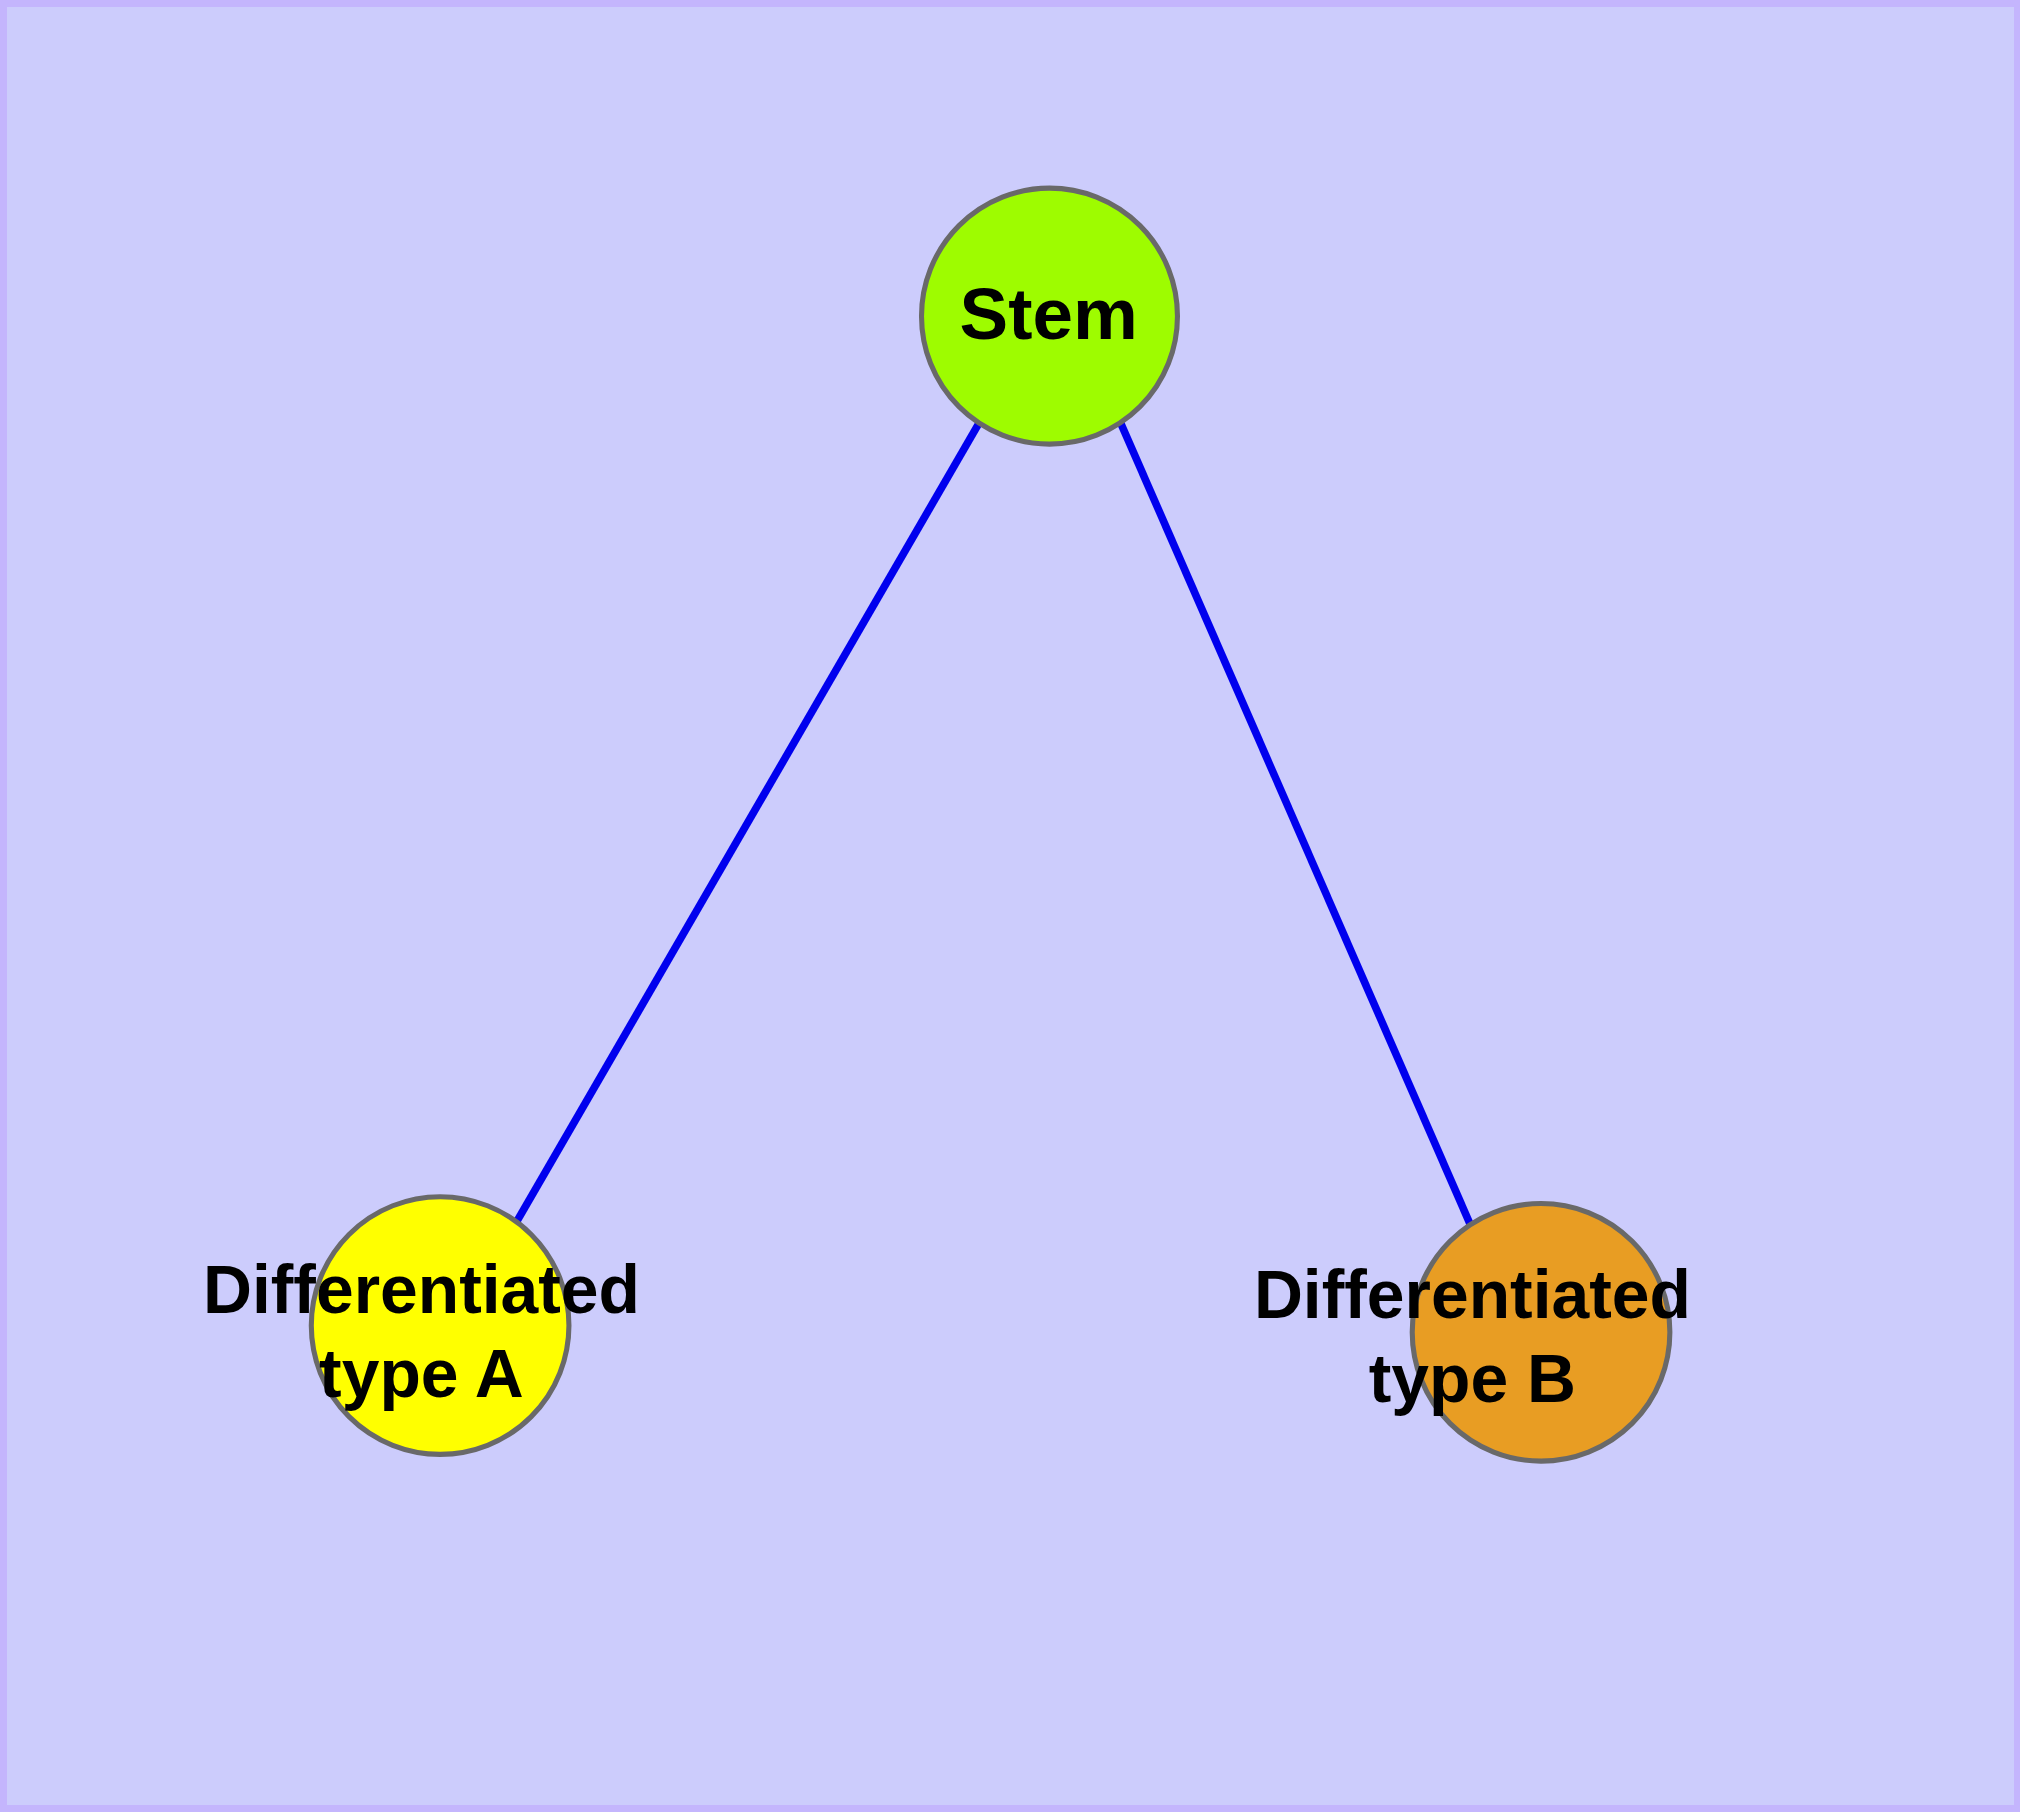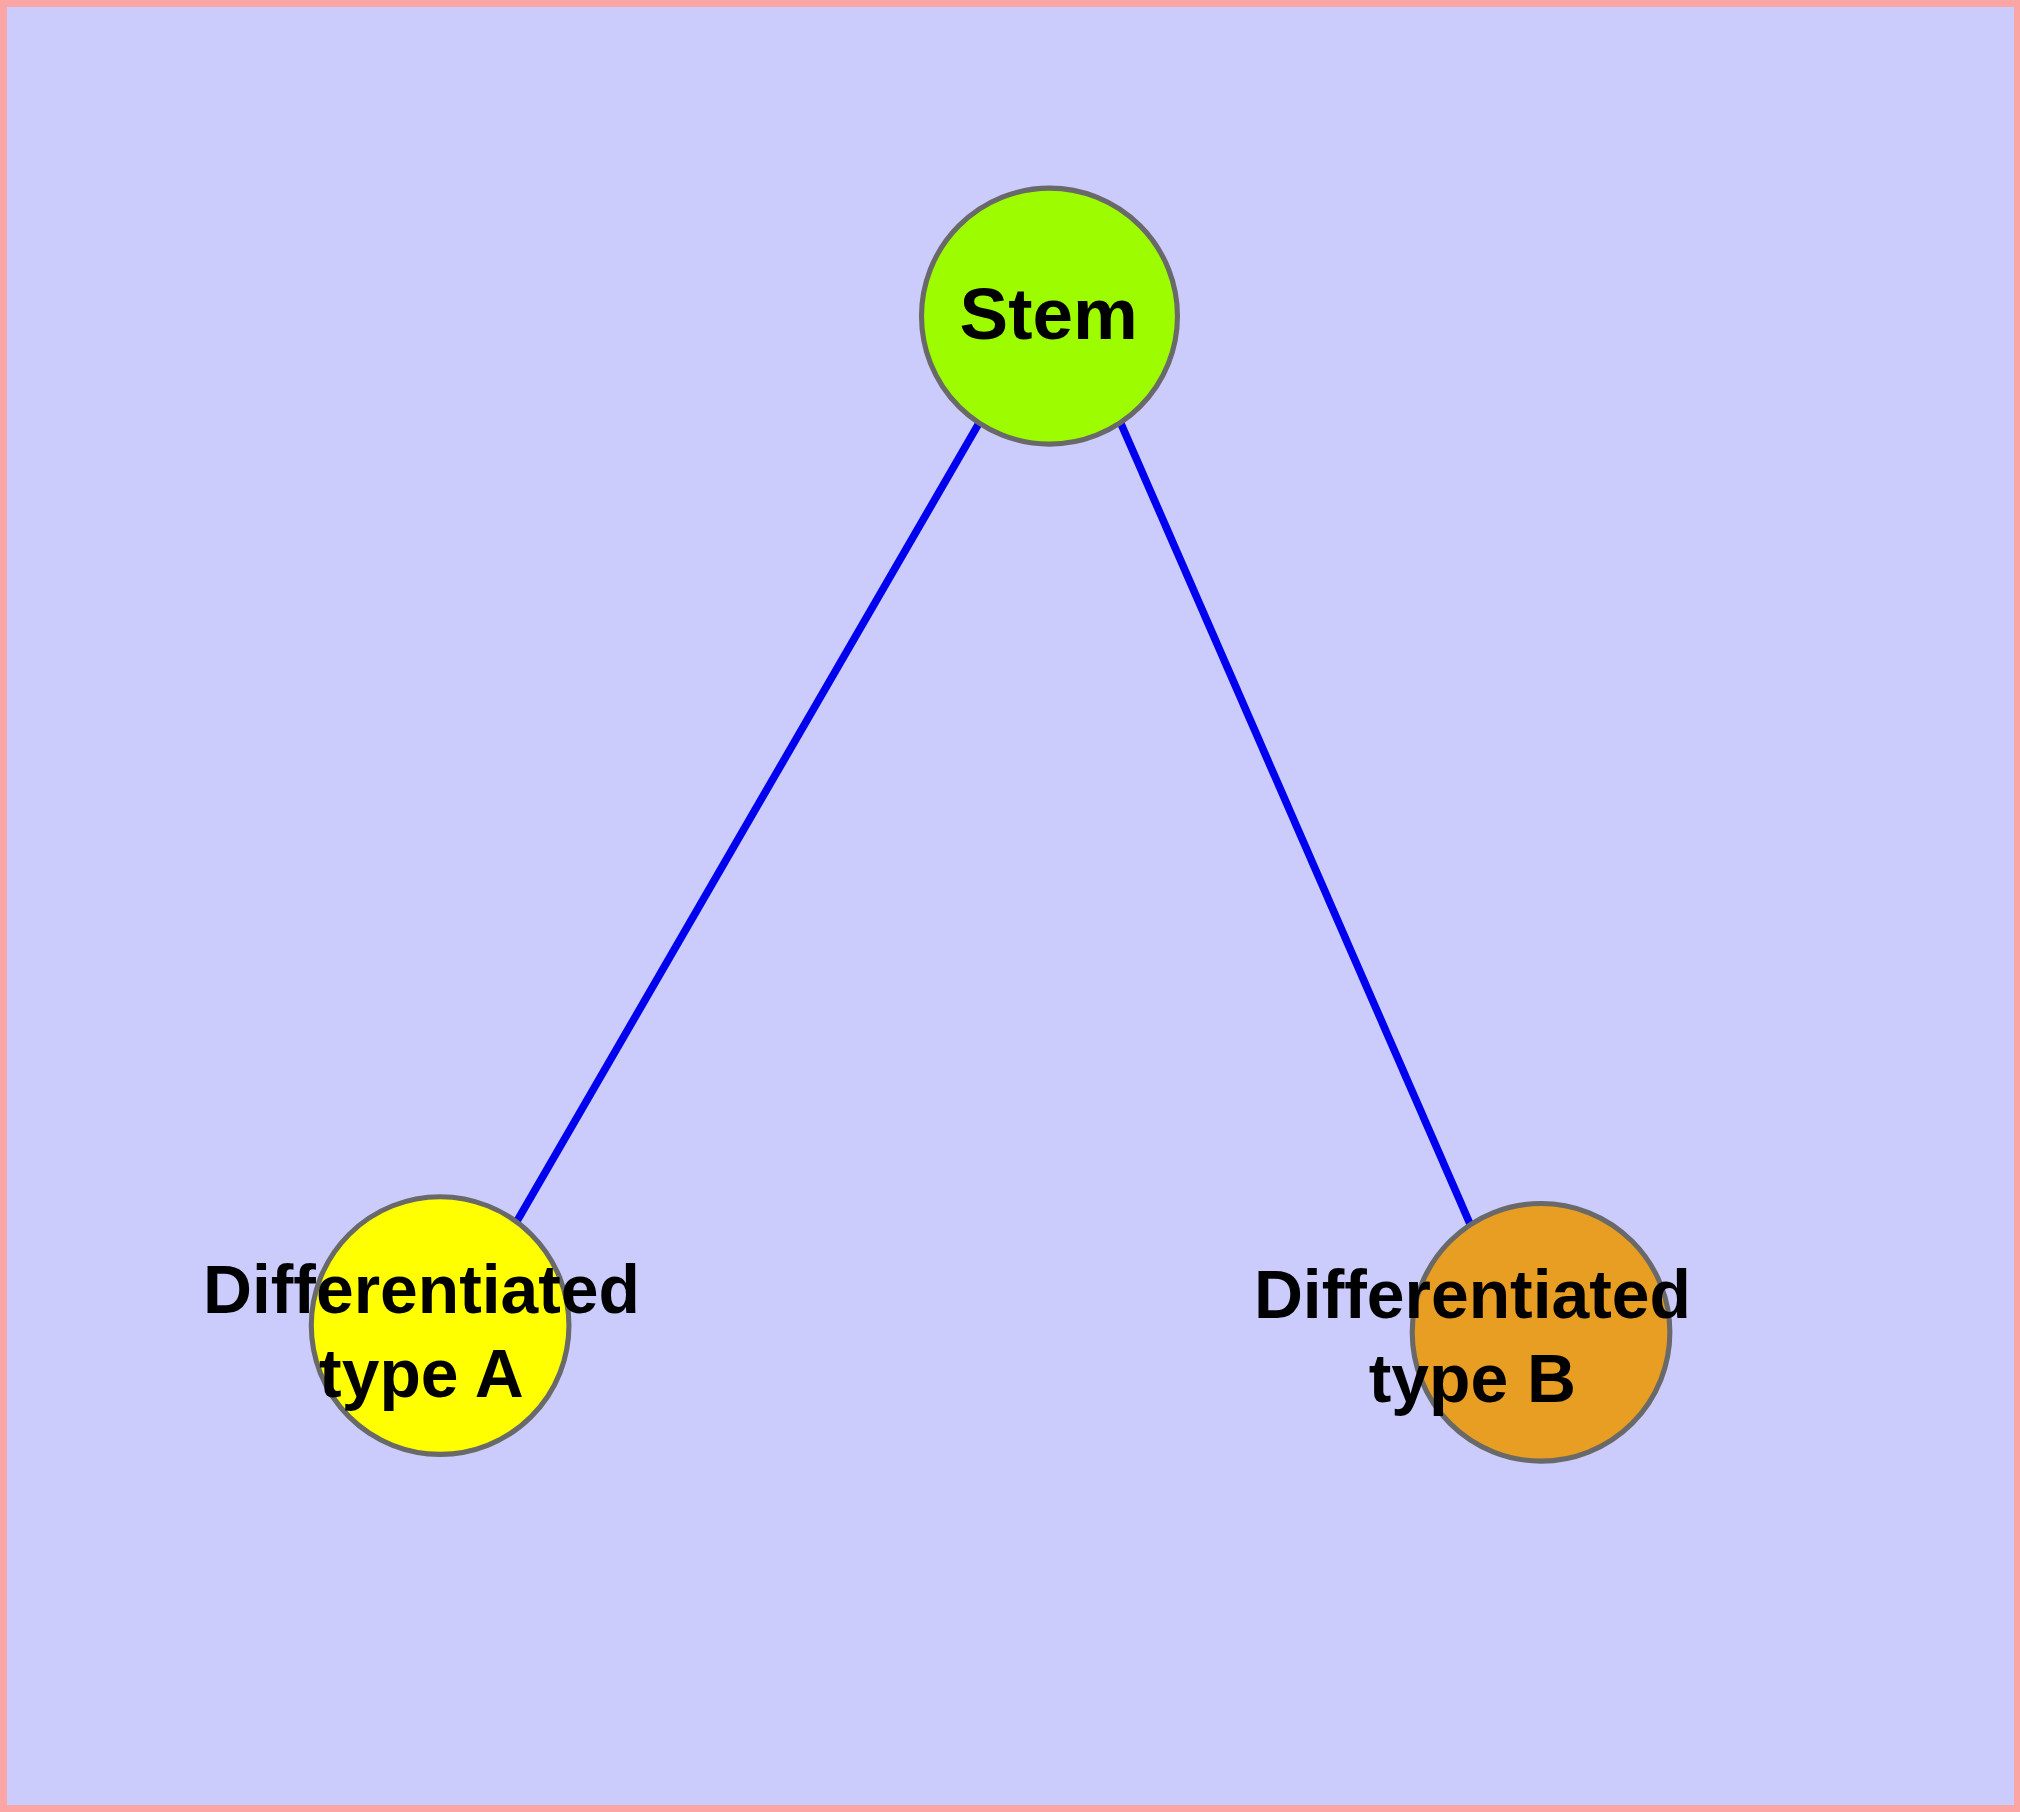--- a/index.html
+++ b/index.html
@@ -11,21 +11,21 @@
   body {
     width: 2021px;
     height: 1812px;
     overflow: hidden;
     font-family: "Liberation Sans", sans-serif;
   }
   #canvas {
     position: relative;
     width: 2021px;
     height: 1812px;
-    background: #fca5a5;
+    background: #c4b5fd;
   }
   #plot-area {
     position: absolute;
     left: 6.8px;
     top: 6.8px;
     width: 2007px;
     height: 1798px;
     background: #ccccfc;
   }
   #graph-svg {

